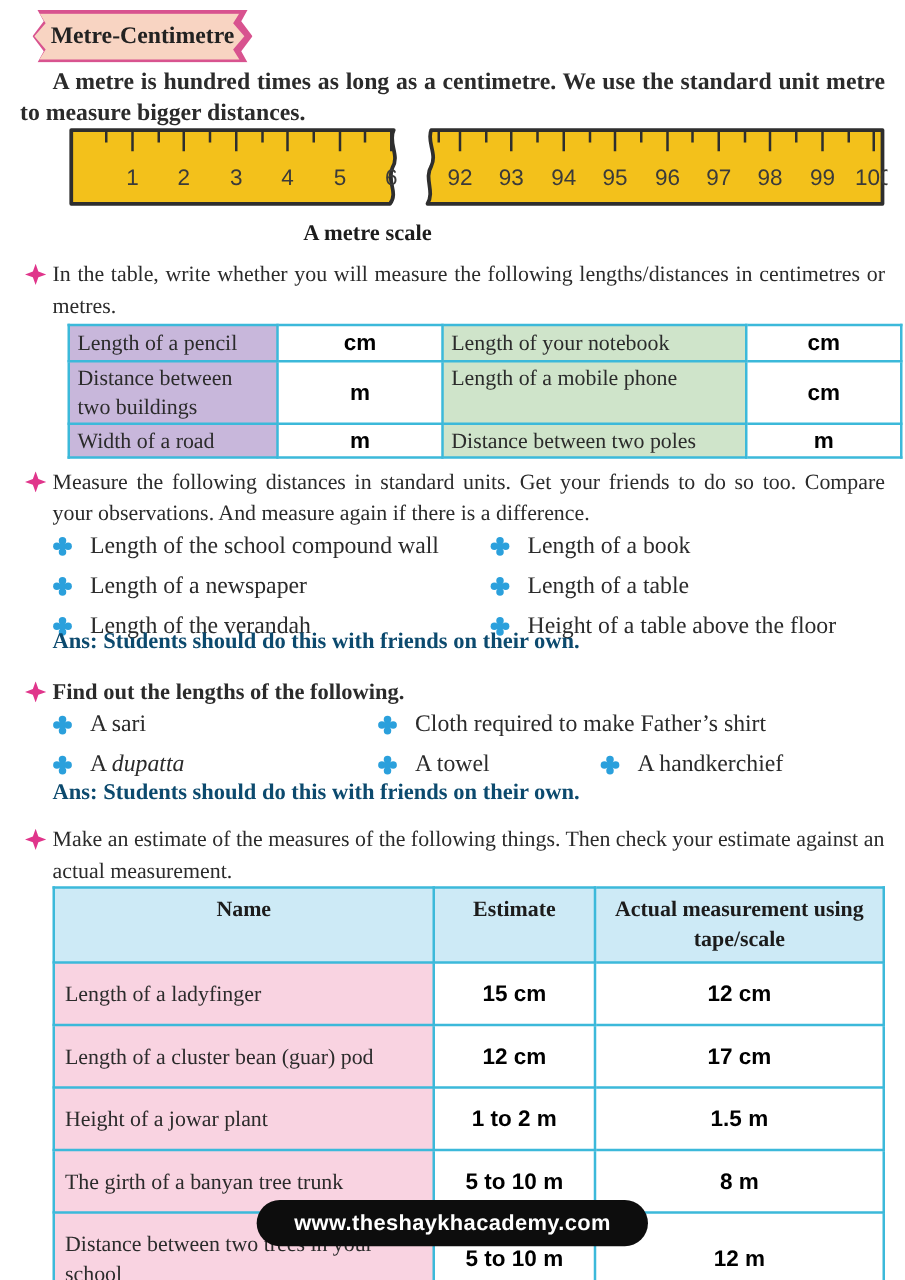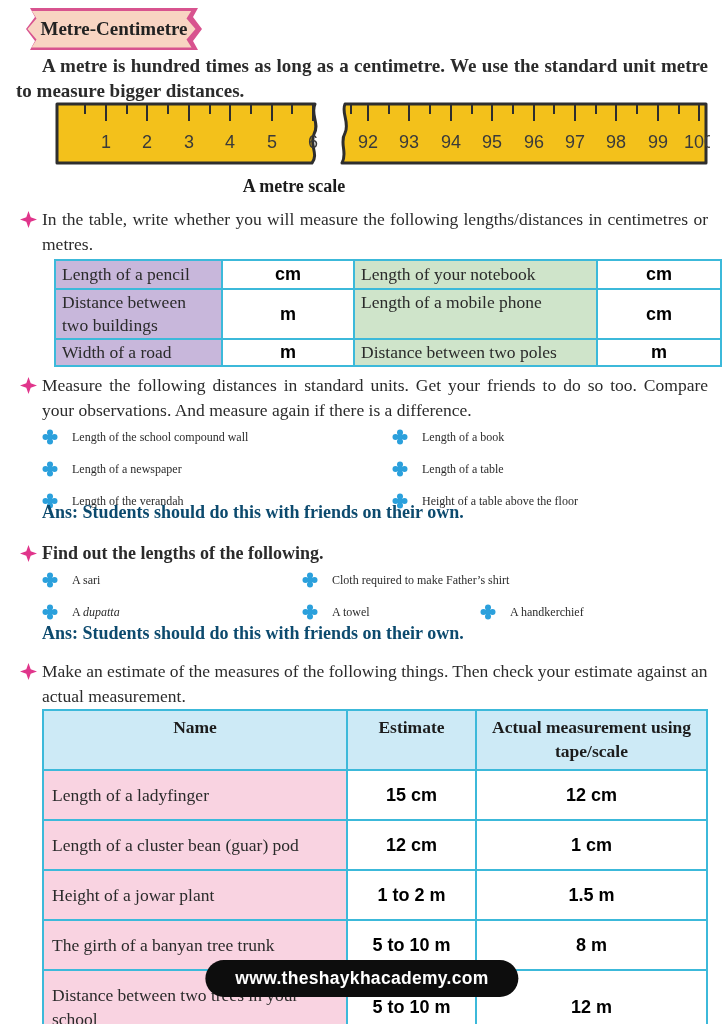--- a/index.html
+++ b/index.html
@@ -39,21 +39,21 @@
   .sec-text{margin-left:22px;text-align:justify;font-size:17.5px;line-height:25px;}
   .sec-text.bold{font-weight:bold;text-align:left;font-size:18px;}
 
   
   .clover{display:inline-block;position:relative;width:15px;height:15px;flex:none;}
   .clover::before{content:"";position:absolute;left:4.5px;top:4.5px;width:6px;height:6px;border-radius:50%;background:var(--blue);
     box-shadow:0 -4.5px 0 var(--blue),0 4.5px 0 var(--blue),-4.5px 0 0 var(--blue),4.5px 0 0 var(--blue);}
 
   .list{position:absolute;left:42px;width:666px;}
   .list-row{display:flex;align-items:flex-start;height:32px;}
-  .list-item{display:flex;align-items:center;gap:15px;font-size:12px;line-height:26px;}
+  .list-item{display:flex;align-items:center;gap:15px;font-size:19px;line-height:26px;}
   .w350{width:350px;} .w260{width:260px;} .w178{width:178px;}
 
   .ans{position:absolute;left:42px;font-weight:bold;font-size:18px;color:#0c4a6e;}
 
   
   table{border-collapse:collapse;table-layout:fixed;}
   td,th{border:2px solid var(--tborder);}
   .t1{position:absolute;top:259px;left:42px;width:666px;margin-left:12px;}
   .t1 .lbl{font-size:17.5px;padding:1px 6px;line-height:23px;}
   .t1 .purple{background:var(--purple);}
@@ -237,21 +237,21 @@
       <th style="vertical-align:top">Actual measurement using tape/scale</th>
     </tr>
     <tr style="height:29px">
       <td class="name">Length of a ladyfinger</td>
       <td class="ansv">15 cm</td>
       <td class="ansv">12 cm</td>
     </tr>
     <tr style="height:29px">
       <td class="name">Length of a cluster bean (guar) pod</td>
       <td class="ansv">12 cm</td>
-      <td class="ansv">1 cm</td>
+      <td class="ansv">17 cm</td>
     </tr>
     <tr style="height:29px">
       <td class="name">Height of a jowar plant</td>
       <td class="ansv">1 to 2 m</td>
       <td class="ansv">1.5 m</td>
     </tr>
     <tr style="height:29px">
       <td class="name">The girth of a banyan tree trunk</td>
       <td class="ansv">5 to 10 m</td>
       <td class="ansv">8 m</td>

